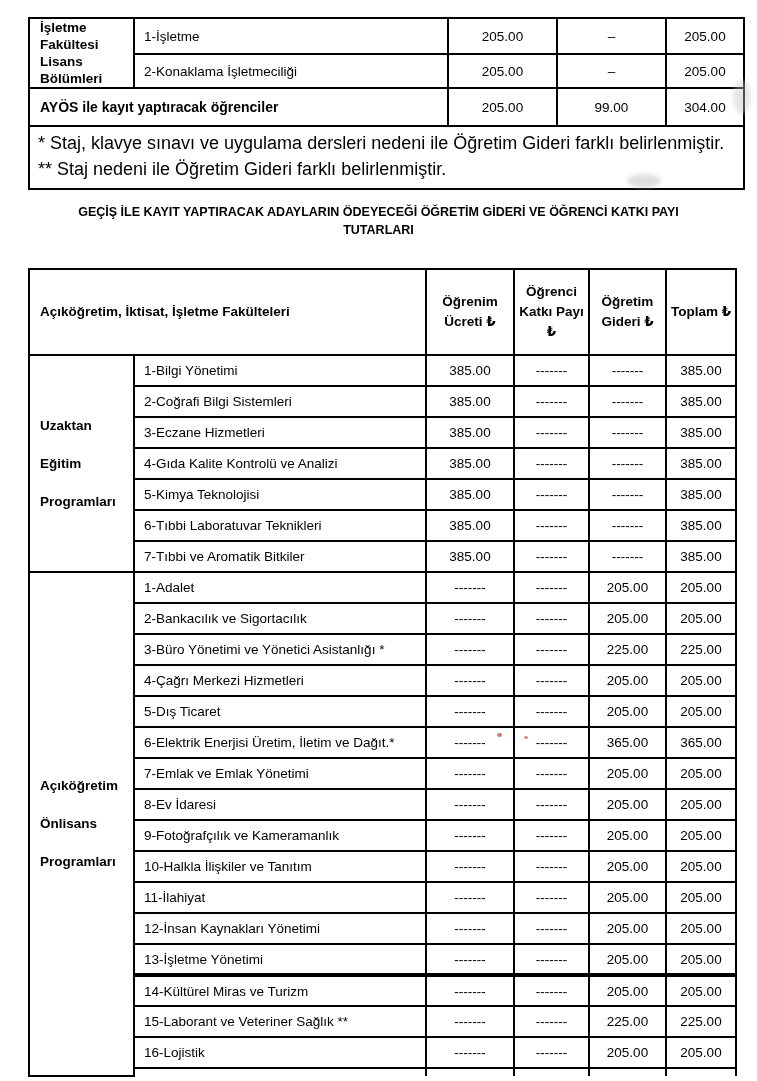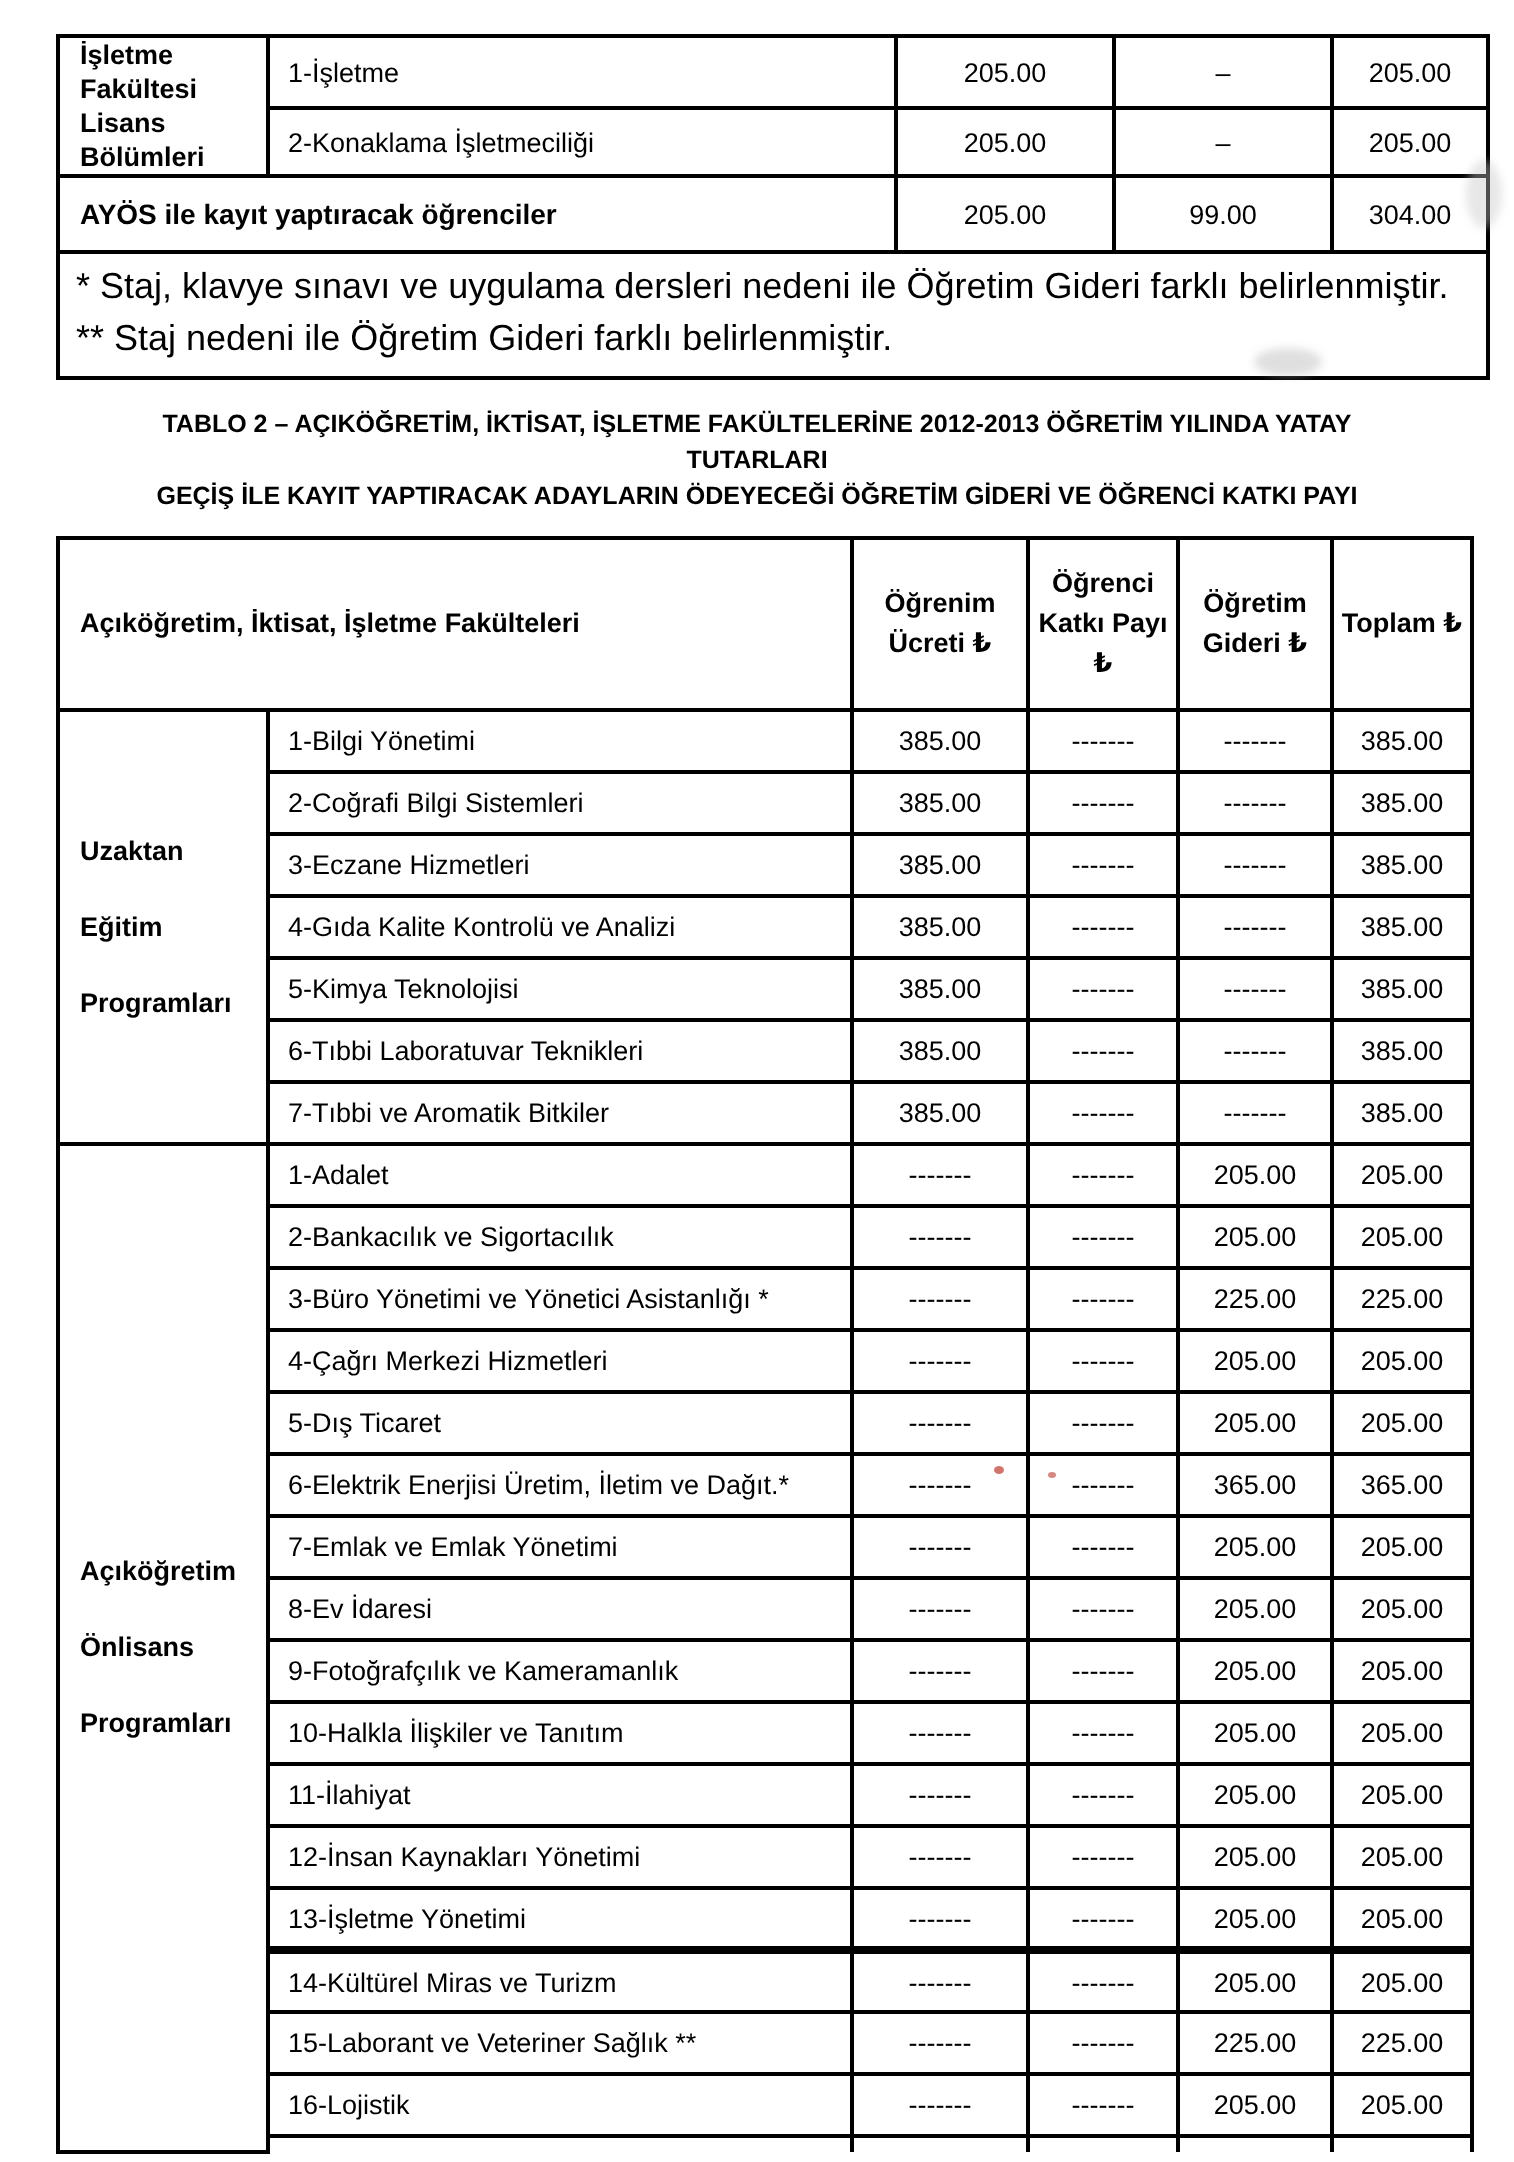--- a/index.html
+++ b/index.html
@@ -84,23 +84,22 @@
       <tr>
         <td class="footnotes" colspan="5">
           <div class="fn1">*  Staj, klavye sınavı ve uygulama dersleri nedeni ile Öğretim Gideri farklı belirlenmiştir.</div>
           <div class="fn2">** Staj nedeni ile Öğretim Gideri farklı belirlenmiştir.</div>
         </td>
       </tr>
     </tbody>
   </table>
 
   <div class="tbl-title">
-    <div>TABLO 2 – AÇIKÖĞRETİM, İKTİSAT, İŞLETME FAKÜLTELERİNE 2012-2013 ÖĞRETİM YILINDA YATAY</div>
+    <div>GEÇİŞ İLE KAYIT YAPTIRACAK ADAYLARIN ÖDEYECEĞİ ÖĞRETİM GİDERİ VE ÖĞRENCİ KATKI PAYI</div>
     <div>TUTARLARI</div>
-    <div>GEÇİŞ İLE KAYIT YAPTIRACAK ADAYLARIN ÖDEYECEĞİ ÖĞRETİM GİDERİ VE ÖĞRENCİ KATKI PAYI</div>
   </div>
 
   <table id="t2">
     <colgroup>
       <col style="width:105px">
         <col style="width:292px">
         <col style="width:88px">
         <col style="width:75px">
         <col style="width:77px">
         <col style="width:70px">

